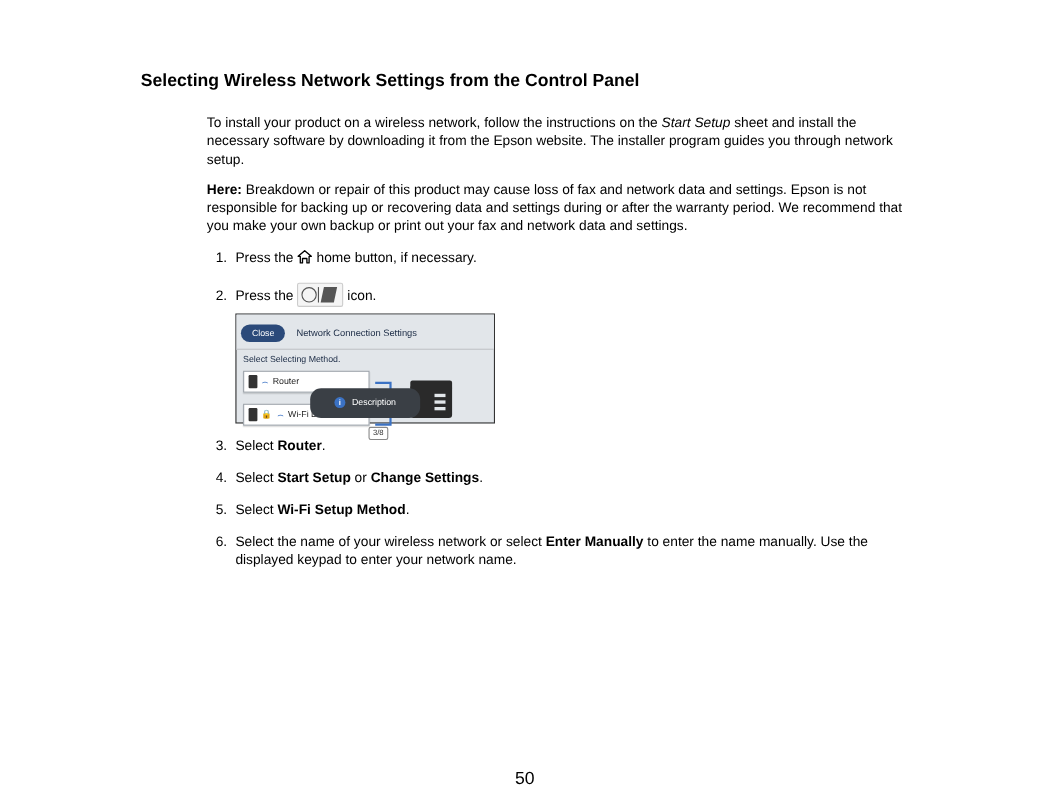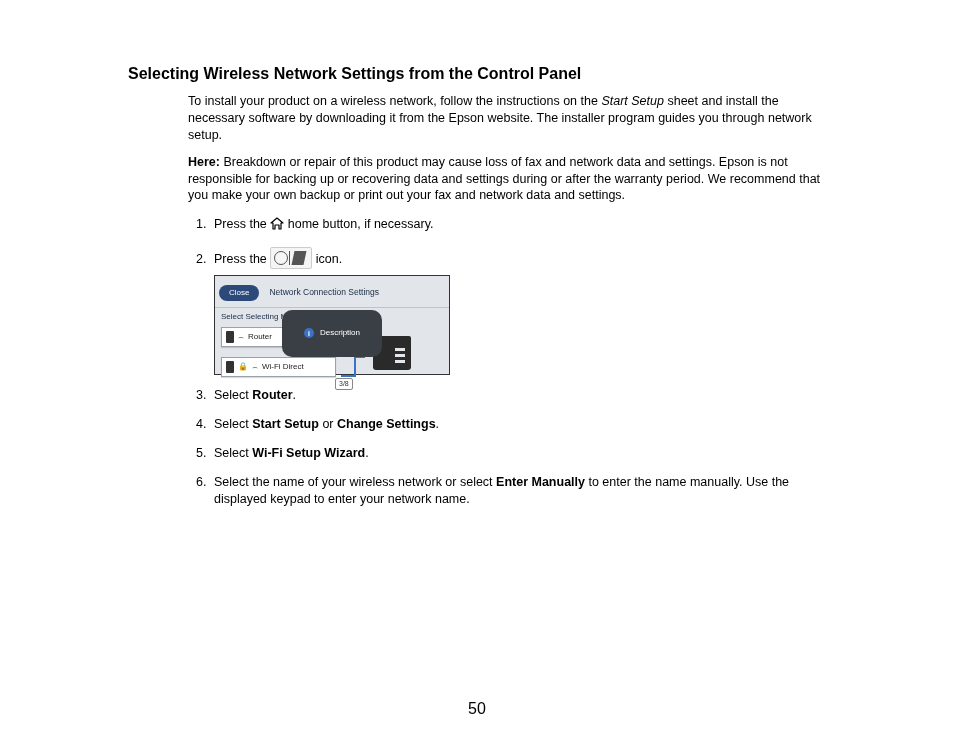--- a/index.html
+++ b/index.html
@@ -13,21 +13,21 @@
   .page {
     width: 954px;
     min-height: 738px;
     position: relative;
     padding: 65px 128px 30px 128px;
     box-sizing: border-box;
   }
   h1.title {
     font-size: 16px;
     font-weight: bold;
-    margin: 0 0 10px 0;
+    margin: 0 0 20px 0;
   }
   .body-indent {
     margin-left: 60px;
     font-size: 12.5px;
     line-height: 1.35;
   }
   .body-indent p {
     margin: 0 0 10px 0;
   }
   .note-label { font-weight: bold; }
@@ -158,26 +158,26 @@
     left: 120px; top: 70px;
     background: #fff;
     border: 1px solid #888;
     font-size: 7px;
     color: #333;
     padding: 0 3px;
     border-radius: 2px;
   }
   .desc-bar {
     position: absolute;
-    left: 50%; bottom: 17px; transform: translateX(-50%);
+    left: 50%; bottom: 4px; transform: translateX(-50%);
     background: #3a3f45;
     color: #fff;
     font-size: 8px;
     border-radius: 10px;
-    padding: 18px 22px;
+    padding: 8px 22px;
     display: flex; gap: 6px;
   }
   .desc-bar .info {
     display: inline-flex; width: 10px; height: 10px; border-radius: 50%;
     background: #3b72c4; color: #fff; font-size: 7px; align-items: center; justify-content: center;
     font-weight: bold;
   }
 
   .page-number {
     position: absolute;
@@ -254,21 +254,21 @@
         </div>
       </li>
 
       <li>
         <span>Select </span><span class="b">Router</span><span>.</span>
       </li>
       <li>
         <span>Select </span><span class="b">Start Setup</span><span> or </span><span class="b">Change Settings</span><span>.</span>
       </li>
       <li>
-        <span>Select </span><span class="b">Wi-Fi Setup Wizard</span><span>.</span>
+        <span>Select </span><span class="b">Wi-Fi Setup Method</span><span>.</span>
       </li>
       <li>
         <span>Select the name of your wireless network or select </span><span class="b">Enter Manually</span><span> to enter the name manually. Use the displayed keypad to enter your network name.</span>
       </li>
     </ol>
   </div>
 
   <div class="page-number">50</div>
 </div>
 

